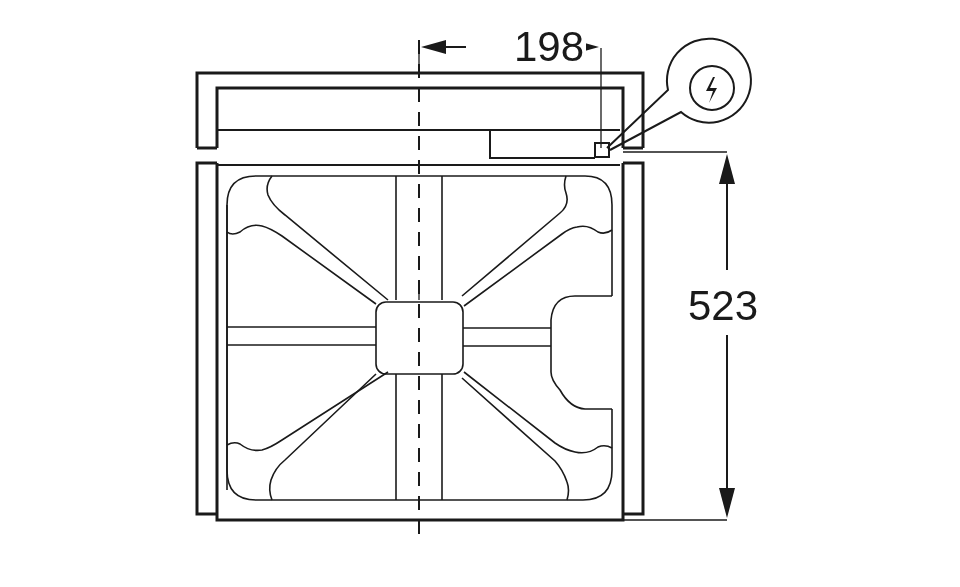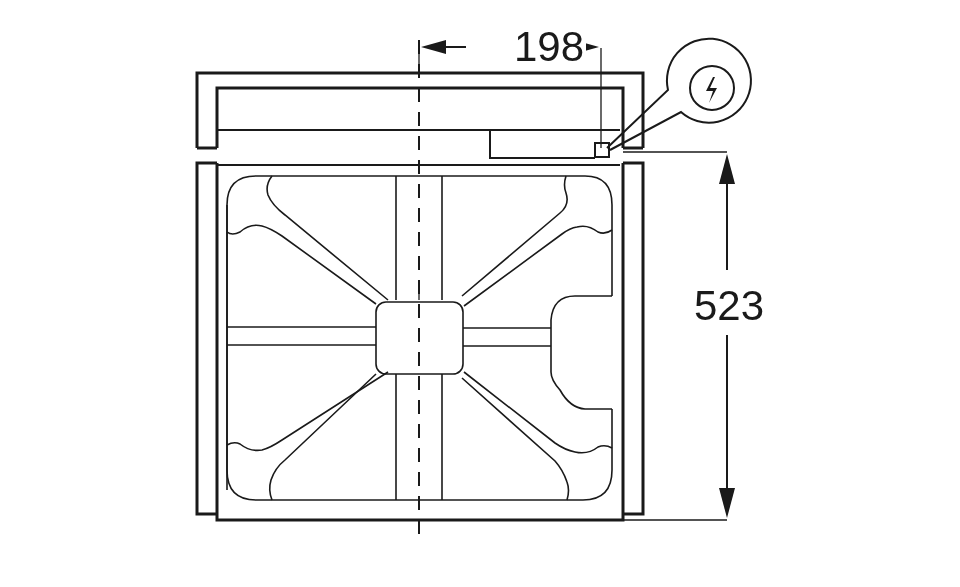--- a/index.html
+++ b/index.html
@@ -105,13 +105,13 @@
 
   <g>
     <rect class="mid" x="595" y="143" width="14" height="14" fill="#ffffff"></rect>
     <path class="mid" d="M607,148 L668,90 A42,42 0 1 1 681,112 L610,150"></path>
     <circle class="mid" cx="712" cy="88" r="22" fill="#ffffff"></circle>
     <path d="M713,77 L706,91 L713,91 L709,103 L717,88 L710,88 L715,77 Z" fill="#1a1a1a"></path>
   </g>
 </svg>
 
 <div class="dim-label" style="left:470px; top:26px; padding:0 2px;margin-left:42px;">198</div>
-<div class="dim-label" style="left:688px; top:283px; padding:2px 0;margin-left:6px;">523</div>
+<div class="dim-label" style="left:688px; top:283px; padding:2px 0;">523</div>
 
 </body></html>

